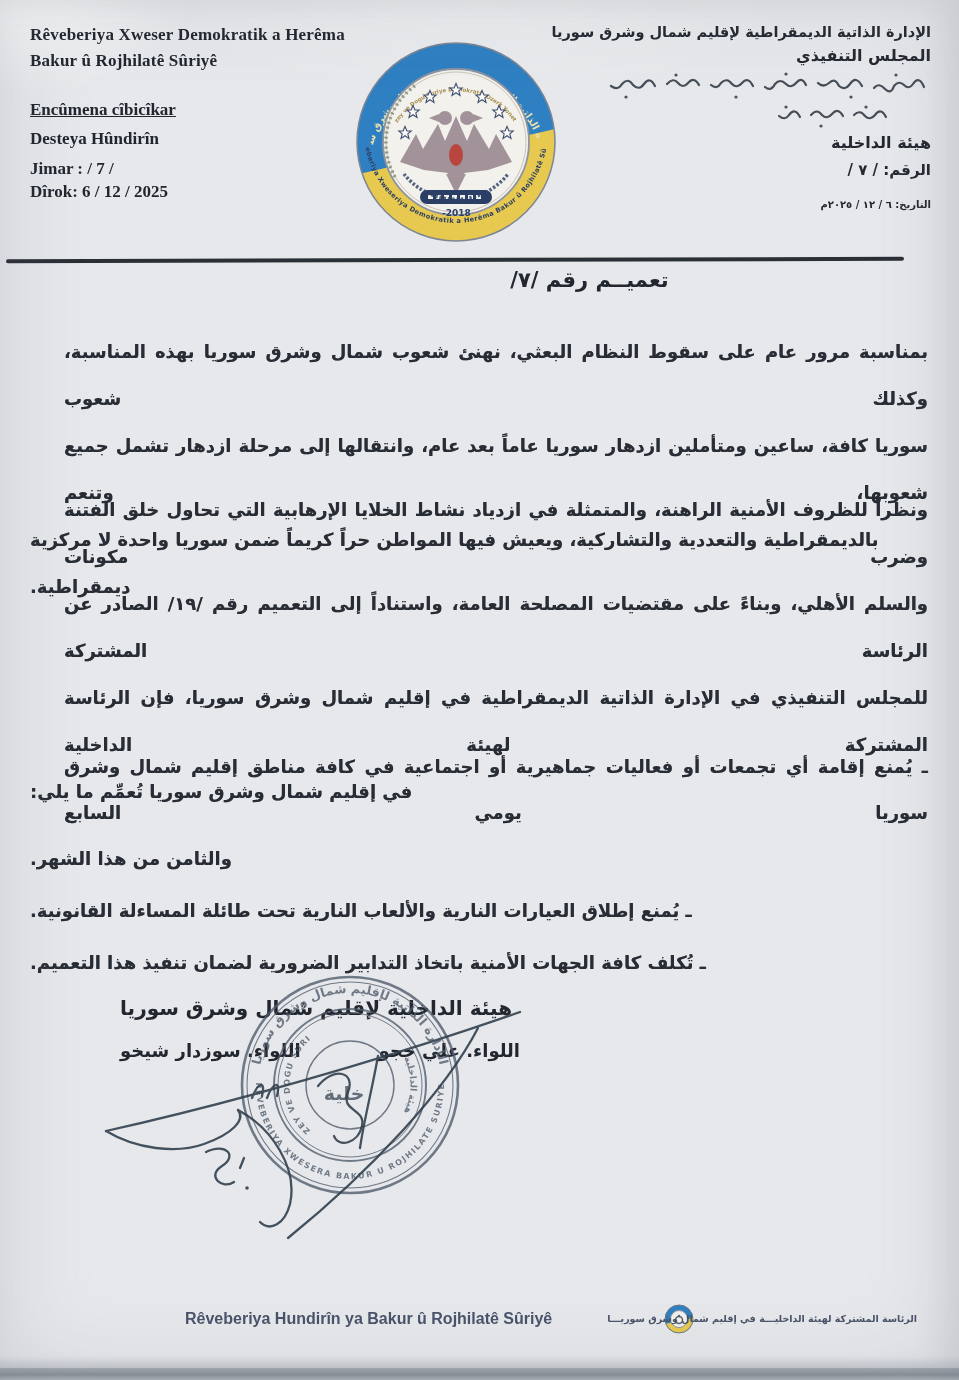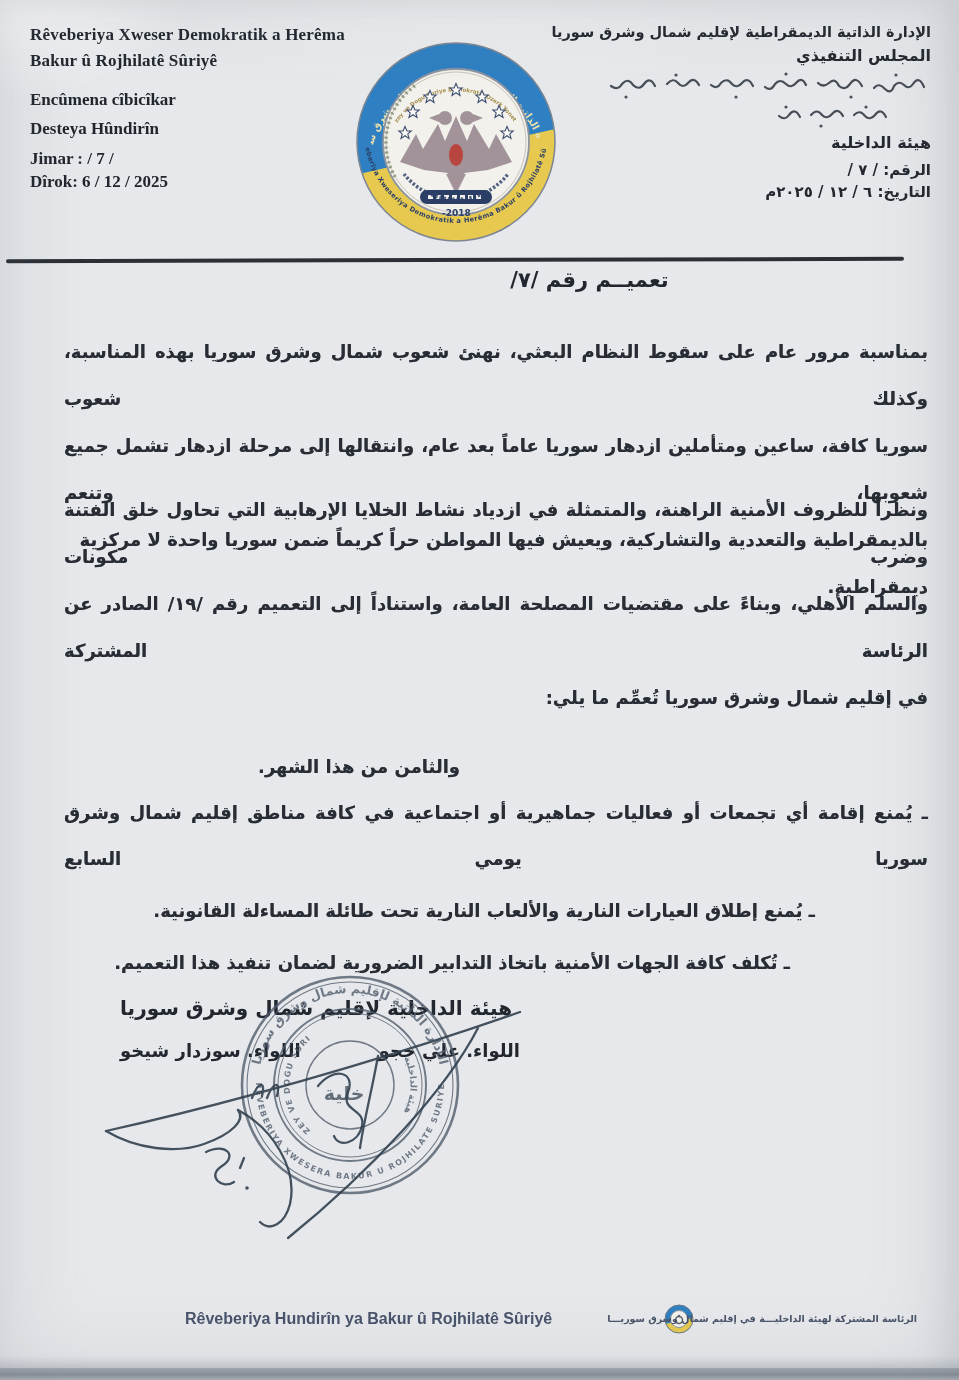--- a/index.html
+++ b/index.html
@@ -22,53 +22,53 @@
   }
   .bottom-strip-soft{ position:absolute; left:0; right:0; top:1356px; height:12px; z-index:2;
     background:linear-gradient(180deg, rgba(150,156,164,0) 0%, rgba(150,156,164,.35) 100%); }
   .bottom-strip{ position:absolute; left:0; right:0; top:1368px; height:12px; z-index:2;
     background:linear-gradient(180deg,#a6acb4 0%, #8d939b 55%, #b4bac1 100%); }
 
   
   .hdr-left{ position:absolute; left:30px; top:22px; width:340px;
     font-family:"Liberation Serif","DejaVu Serif",serif; font-weight:bold; font-size:17px; color:#21262e; z-index:3;}
   .hdr-left .org{ line-height:26px; letter-spacing:.2px; }
-  .hl-council{ margin-top:16px; }
+  .hl-council{ margin-top:26px;text-decoration:underline; }
   .hl-board{ margin-top:9px; }
   .hl-number{ margin-top:10px; }
   .hl-date{ margin-top:3px; }
 
   .hdr-right{ position:absolute; right:28px; top:24px; width:350px; direction:rtl;
     text-align:right; font-weight:bold; z-index:3; color:#232830;}
   .hdr-right .org{ font-size:14.5px; white-space:nowrap; }
   .hdr-right .council{ font-size:16px; margin-top:6px; }
   .syriac-wrap{ margin-top:4px; height:62px; position:relative; }
   .syriac-wrap svg{ position:absolute; right:0; top:0; }
   .hr-interior{ font-size:16px; margin-top:2px; }
   .hr-number{ font-size:15px; margin-top:9px; }
-  .hr-date{ font-size:15px; margin-top:4px; }
+  .hr-date{ font-size:10px; margin-top:20px; }
 
   .emblem{ position:absolute; left:352px; top:38px; width:210px; height:212px; z-index:3; }
 
   
   .divider{ position:absolute; left:6px; top:258px; width:898px; height:4px;
     background:#2b2f36; border-radius:2px; transform:rotate(-.15deg); z-index:3;}
   .doc-title{ position:absolute; left:230px; right:10px; top:268px; text-align:center;
     direction:rtl; font-weight:bold; font-size:21px; color:#22272f; z-index:3; }
 
   
   .textblock{ position:absolute; left:30px; right:31px; direction:rtl; z-index:3;
     font-weight:bold; font-size:18px; color:#282d35;
     text-shadow:0 0 .6px rgba(40,45,53,.55); }
   .para1{ top:328px; }
   .para2{ top:486px; }
   .bullets{ top:744px; }
   .line{ line-height:47px; }
   .jline{ text-align:justify; text-align-last:justify;margin-left:34px; }
-  .rline{ text-align:right; }
+  .rline{ text-align:left; }
   .b-l2{ margin-left:0; margin-right:468px; line-height:46px; }
   .b-2{ margin-right:113px; margin-top:6px; line-height:46px; }
   .b-3{ margin-right:138px; margin-top:6px; line-height:46px; }
   .b-1{ line-height:46px; }
 
   
   .sig-heading{ position:absolute; left:128px; top:996px; width:384px; text-align:center;
     direction:rtl; font-weight:bold; font-size:20px; white-space:nowrap; z-index:4; color:#22272f;}
   .sig-name{ position:absolute; top:1040px; direction:rtl; font-weight:bold; font-size:18px;
     white-space:nowrap; z-index:4; color:#22272f;}
@@ -194,26 +194,27 @@
 
 <div class="textblock para1">
   <div class="line jline">بمناسبة مرور عام على سقوط النظام البعثي، نهنئ شعوب شمال وشرق سوريا بهذه المناسبة، وكذلك شعوب</div>
   <div class="line jline">سوريا كافة، ساعين ومتأملين ازدهار سوريا عاماً بعد عام، وانتقالها إلى مرحلة ازدهار تشمل جميع شعوبها، وتنعم</div>
   <div class="line rline">بالديمقراطية والتعددية والتشاركية، ويعيش فيها المواطن حراً كريماً ضمن سوريا واحدة لا مركزية ديمقراطية.</div>
 </div>
 
 <div class="textblock para2">
   <div class="line jline">ونظراً للظروف الأمنية الراهنة، والمتمثلة في ازدياد نشاط الخلايا الإرهابية التي تحاول خلق الفتنة وضرب مكونات</div>
   <div class="line jline">والسلم الأهلي، وبناءً على مقتضيات المصلحة العامة، واستناداً إلى التعميم رقم /١٩/ الصادر عن الرئاسة المشتركة</div>
+  <div class="line jline">للمجلس التنفيذي في الإدارة الذاتية الديمقراطية في إقليم شمال وشرق سوريا، فإن الرئاسة المشتركة لهيئة الداخلية</div>
   <div class="line rline">في إقليم شمال وشرق سوريا تُعمِّم ما يلي:</div>
 </div>
 
 <div class="textblock bullets">
+  <div class="line jline b-1">ـ يُمنع إقامة أي تجمعات أو فعاليات جماهيرية أو اجتماعية في كافة مناطق إقليم شمال وشرق سوريا يومي السابع</div>
   <div class="line rline b-l2">والثامن من هذا الشهر.</div>
-  <div class="line jline b-1">ـ يُمنع إقامة أي تجمعات أو فعاليات جماهيرية أو اجتماعية في كافة مناطق إقليم شمال وشرق سوريا يومي السابع</div>
   <div class="line rline b-2">ـ يُمنع إطلاق العيارات النارية والألعاب النارية تحت طائلة المساءلة القانونية.</div>
   <div class="line rline b-3">ـ تُكلف كافة الجهات الأمنية باتخاذ التدابير الضرورية لضمان تنفيذ هذا التعميم.</div>
 </div>
 
 <div class="sig-heading">هيئة الداخلية لإقليم شمال وشرق سوريا</div>
 <div class="sig-name left">اللواء. سوزدار شيخو</div>
 <div class="sig-name right">اللواء. علي حجو</div>
 
 <svg class="overlay-svg" viewBox="0 935 700 350">
 

